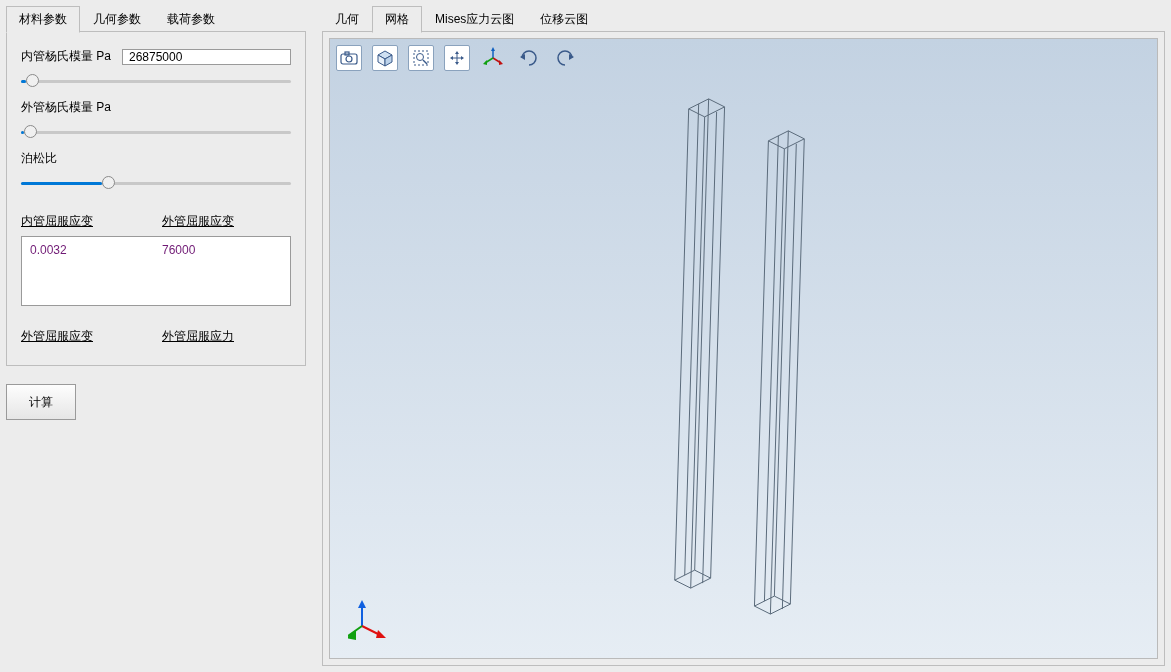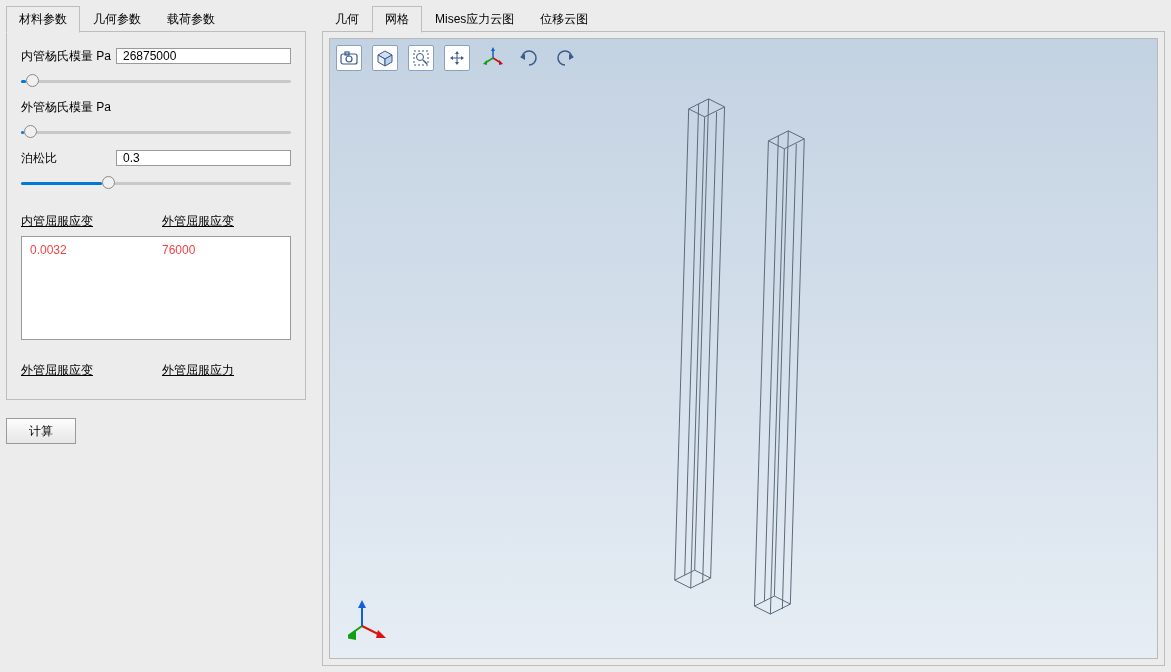--- a/index.html
+++ b/index.html
@@ -38,52 +38,52 @@
     position: relative;
     z-index: 2;
   }
   .panel-body {
     border: 1px solid #bdbdbd;
     margin-top: -1px;
     padding: 16px 14px 14px;
     background: #ececec;
   }
   .param-row { margin-bottom: 10px; }
-  .param-line { display:flex; }
+  .param-line { display:flex; align-items:center; gap:6px; }
   .param-label { width: 95px; }
   .text-input {
     flex: 1;
     height: 16px;
     border: 1px solid #9a9a9a;
     background: #fff;
     padding: 2px 6px;
     font-family: inherit;
     font-size: 12px;
   }
   .slider-wrap { margin-top: 8px; position:relative; height:16px; }
   .slider-track { position:absolute; left:0; right:0; top:7px; height:3px; background:#c8c8c8; border-radius:2px; }
   .slider-fill { position:absolute; left:0; top:7px; height:3px; background:#0078d7; border-radius:2px; }
   .slider-thumb { position:absolute; top:1px; width:13px; height:13px; border-radius:50%; background:#f0f0f0; border:1px solid #8a8a8a; }
   .sub-heads { display:flex; gap: 12px; margin-top: 22px; margin-bottom:6px;text-decoration:underline;}
   .sub-heads > div { flex:1; }
   .textarea-box {
     width: 100%;
-    height: 104px;
+    height: 70px;
     border: 1px solid #9a9a9a;
     background: #fff;
     padding: 6px 8px;
     display:flex;
     gap: 12px;
-    color: #ef4444;
+    color: #701a75;
   }
   .textarea-box > div { flex:1; }
   .calc-btn {
     margin-top: 18px;
     width: 70px;
-    height: 26px;
+    height: 36px;
     background: linear-gradient(#fdfdfd,#e6e6e6);
     border: 1px solid #9a9a9a;
     cursor:pointer;
     font-family:inherit;
     font-size:12px;
     text-align:center;
   }
   
   .right-col { flex:1; display:flex; flex-direction:column; }
   .viz {
@@ -153,21 +153,20 @@
         <div class="slider-wrap">
           <div class="slider-track"></div>
           <div class="slider-fill" style="width:1%"></div>
           <div class="slider-thumb" style="left:1%"></div>
         </div>
       </div>
 
       <div class="param-row">
         <div class="param-line">
           <div class="param-label">泊松比</div>
-          <input class="text-input" value="0.3" style="">
         </div>
         <div class="slider-wrap">
           <div class="slider-track"></div>
           <div class="slider-fill" style="width:30%"></div>
           <div class="slider-thumb" style="left:30%"></div>
         </div>
       </div>
 
       <div class="sub-heads">
         <div>内管屈服应变</div>

